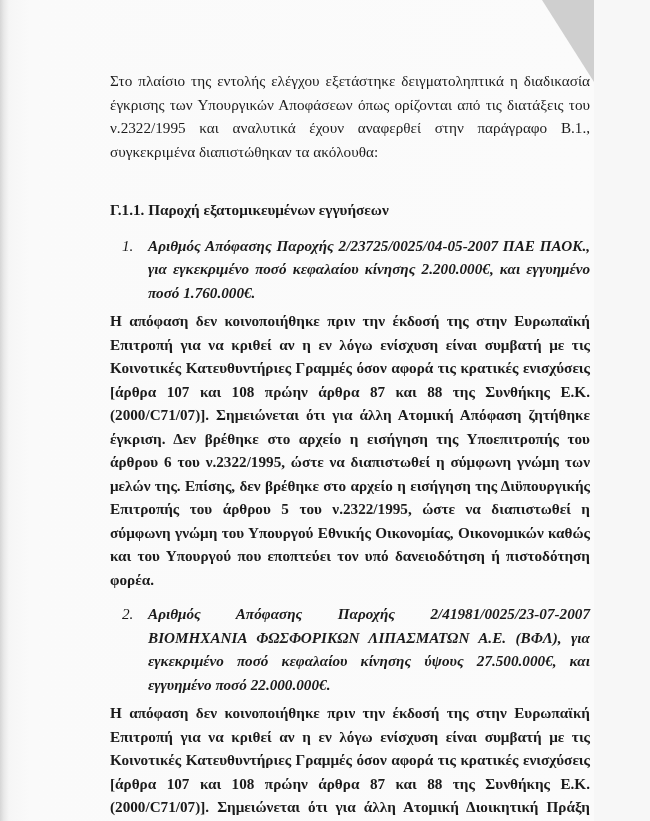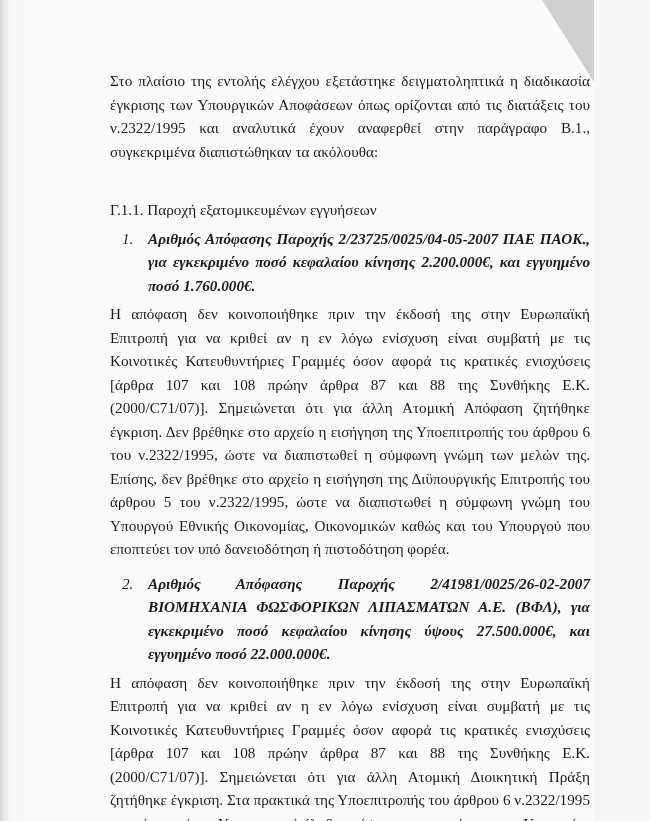--- a/index.html
+++ b/index.html
@@ -36,57 +36,57 @@
       font-size: 15.2px;
       line-height: 23.5px;
     }
     p {
       margin: 0;
       text-align: justify;
       text-align-last: left;
     }
     .intro { margin-bottom: 35px; }
     .heading {
-      font-weight: normal;
-      margin-bottom: 5px;
+      font-weight: bold;
+      margin-bottom: 12px;
     }
     .item {
       display: flex;
       font-style: italic;
       margin-left: 12px;
       margin-bottom: 5px;
     }
     .item .num {
       width: 26px;
       flex: 0 0 26px;
     }
     .item .txt {
       flex: 1;
       text-align: justify;
       text-align-last: left;
       font-weight: bold;
     }
-    .para { margin-bottom: 11px; }
+    .para { margin-bottom: 11px; font-weight: bold; }
   </style>
 </head>
 <body>
 
 <div class="page">
   <div class="corner-fold"></div>
 
   <div class="content">
     <p class="intro">Στο πλαίσιο της εντολής ελέγχου εξετάστηκε δειγματοληπτικά η διαδικασία έγκρισης των Υπουργικών Αποφάσεων όπως ορίζονται από τις διατάξεις του ν.2322/1995 και αναλυτικά έχουν αναφερθεί στην παράγραφο Β.1., συγκεκριμένα διαπιστώθηκαν τα ακόλουθα:</p>
 
     <p class="heading">Γ.1.1. Παροχή εξατομικευμένων εγγυήσεων</p>
 
     <div class="item">
       <span class="num">1.</span>
       <span class="txt">Αριθμός Απόφασης Παροχής 2/23725/0025/04-05-2007 ΠΑΕ ΠΑΟΚ., για εγκεκριμένο ποσό κεφαλαίου κίνησης 2.200.000€, και εγγυημένο ποσό 1.760.000€.</span>
     </div>
     <p class="para">Η απόφαση δεν κοινοποιήθηκε πριν την έκδοσή της στην Ευρωπαϊκή Επιτροπή για να κριθεί  αν η εν λόγω ενίσχυση είναι συμβατή με τις Κοινοτικές Κατευθυντήριες Γραμμές όσον αφορά τις κρατικές ενισχύσεις [άρθρα 107 και 108 πρώην άρθρα 87 και 88 της Συνθήκης Ε.Κ. (2000/C71/07)]. Σημειώνεται ότι για άλλη Ατομική Απόφαση ζητήθηκε έγκριση. Δεν βρέθηκε στο αρχείο η εισήγηση της Υποεπιτροπής του άρθρου 6 του ν.2322/1995, ώστε να  διαπιστωθεί η σύμφωνη γνώμη των μελών της. Επίσης, δεν βρέθηκε στο αρχείο  η εισήγηση της Διϋπουργικής Επιτροπής του άρθρου 5 του ν.2322/1995, ώστε να  διαπιστωθεί η σύμφωνη γνώμη του Υπουργού Εθνικής Οικονομίας, Οικονομικών καθώς και του Υπουργού που εποπτεύει τον υπό δανειοδότηση ή πιστοδότηση φορέα.</p>
 
     <div class="item">
       <span class="num">2.</span>
-      <span class="txt">Αριθμός Απόφασης Παροχής 2/41981/0025/26-02-2007 ΒΙΟΜΗΧΑΝΙΑ ΦΩΣΦΟΡΙΚΩΝ ΛΙΠΑΣΜΑΤΩΝ Α.Ε. (ΒΦΛ), για εγκεκριμένο ποσό κεφαλαίου κίνησης ύψους 27.500.000€, και εγγυημένο ποσό 22.000.000€.</span>
+      <span class="txt">Αριθμός Απόφασης Παροχής 2/41981/0025/23-07-2007 ΒΙΟΜΗΧΑΝΙΑ ΦΩΣΦΟΡΙΚΩΝ ΛΙΠΑΣΜΑΤΩΝ Α.Ε. (ΒΦΛ), για εγκεκριμένο ποσό κεφαλαίου κίνησης ύψους 27.500.000€, και εγγυημένο ποσό 22.000.000€.</span>
     </div>
     <p class="para">Η απόφαση δεν κοινοποιήθηκε πριν την έκδοσή της στην Ευρωπαϊκή Επιτροπή για να κριθεί  αν η εν λόγω ενίσχυση είναι συμβατή με τις Κοινοτικές Κατευθυντήριες Γραμμές όσον αφορά τις κρατικές ενισχύσεις [άρθρα 107 και 108 πρώην άρθρα 87 και 88 της Συνθήκης Ε.Κ. (2000/C71/07)]. Σημειώνεται ότι για άλλη Ατομική Διοικητική Πράξη ζητήθηκε έγκριση. Στα πρακτικά της Υποεπιτροπής του άρθρου 6 ν.2322/1995 αναφέρεται ότι η Υποεπιτροπή έλαβε υπόψη της την εισήγηση της Υπηρεσίας και τα άρθρα 87 και 88 της Συνθήκης της Ε.Κ. Σημειώνεται ότι από τις παραπάνω εισηγήσεις  προκύπτει ότι ήδη του έχει παρασχεθεί εγγύηση του Ε.Δ. σε ποσοστό 80% για τη χρηματοδότηση της εταιρίας με κεφάλαιο κίνησης ποσού 20.000.000€.. Τα πρακτικά της επιτροπής του άρθρου 5 του ν.2322/95 είναι υπογεγραμμένα από τον Υπουργό Οικ. και Οικονομικών, τον Υπουργό Ανάπτυξης και τον Υφυπουργό Οικ. και Οικονομικών.</p>
   </div>
 </div>
 
 </body></html>

